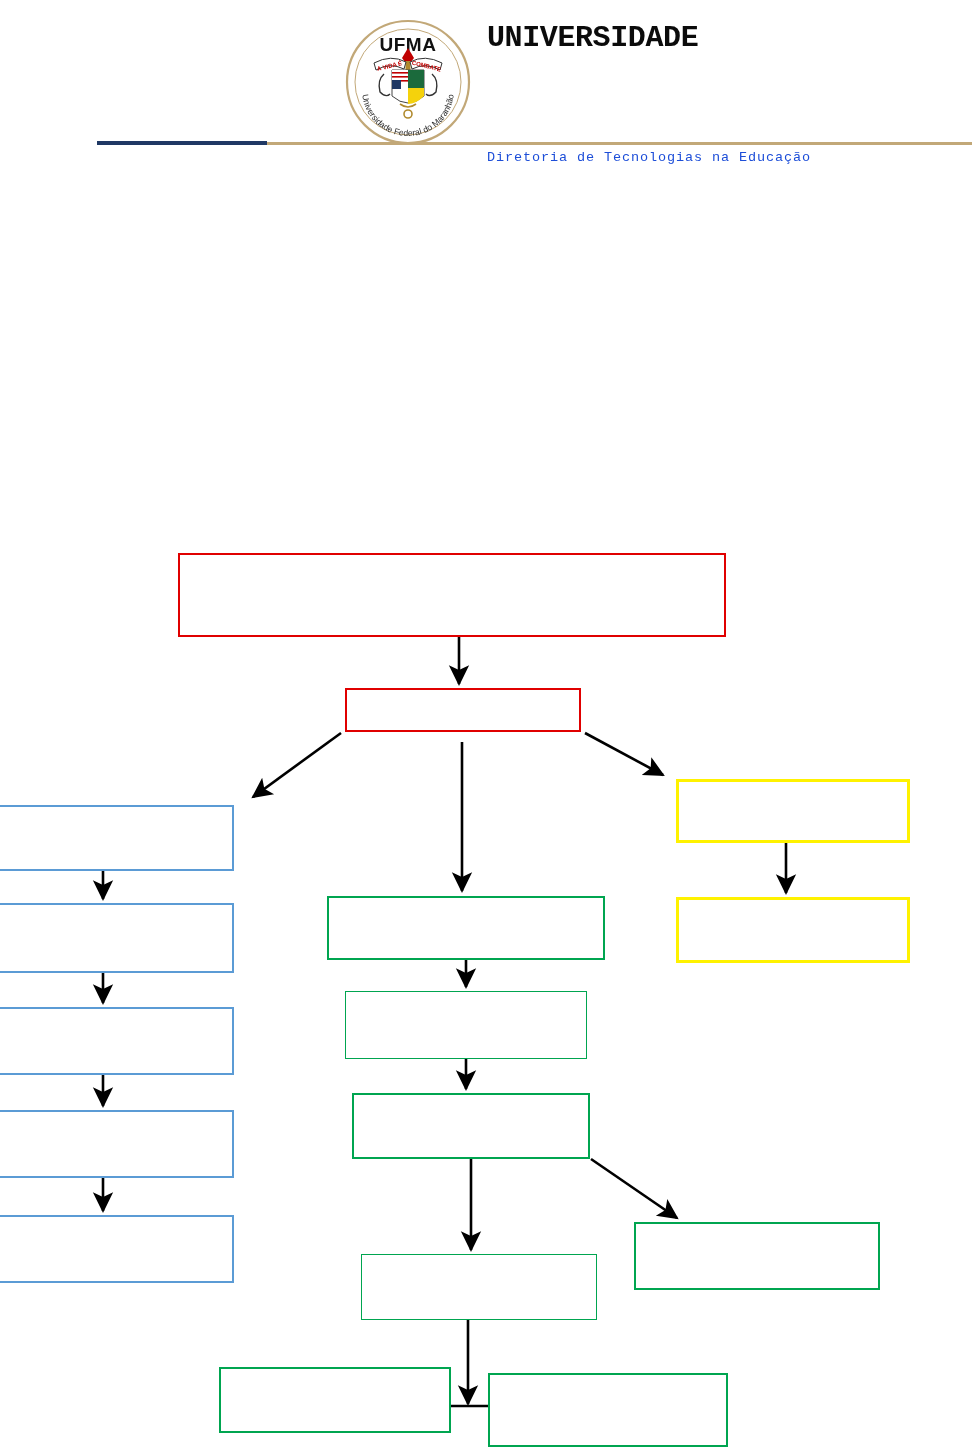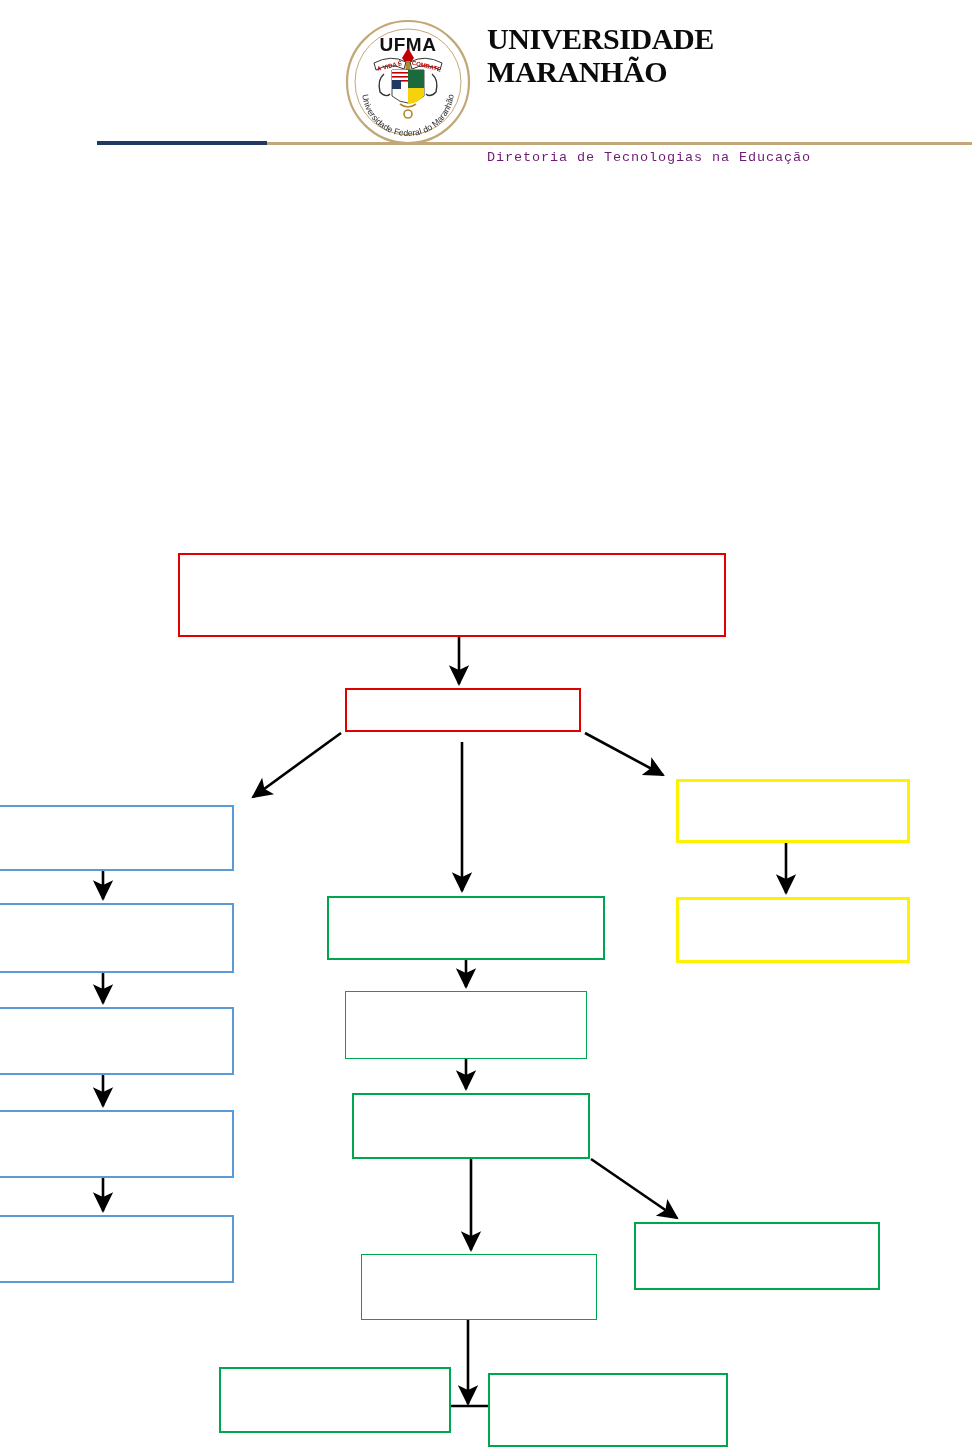--- a/index.html
+++ b/index.html
@@ -39,35 +39,35 @@
   }
   #logo-mark {
     position: absolute;
     left: 344px; top: 18px;
     width: 128px; height: 128px;
   }
   #univ-title {
     position: absolute;
     left: 487px; top: 22px;
     width: 320px;
-    font-family: Liberation Serif, serif;
+    font-family: Liberation Mono, monospace;
     font-weight: bold;
     font-size: 30px;
     line-height: 33px;
     letter-spacing: -0.4px;
     color: #0B0B0B;
   }
   #univ-title .ln { display: block; }
   #dte-subtitle {
     position: absolute;
     left: 487px; top: 150px;
     font-family: "Liberation Mono", monospace;
     font-size: 13.5px;
     letter-spacing: 0.9px;
-    color: #701a75;
+    color: #1d4ed8;
     white-space: nowrap;
   }
 
   
   #flow {
     position: absolute;
     left: 0; top: 0;
     width: 972px; height: 1447px;
   }
   .node {
@@ -125,21 +125,20 @@
           <path d="M40 56 Q33 62 36 74 Q42 80 46 76" fill="none" stroke="#333" stroke-width="1.4"></path>
           <path d="M88 56 Q95 62 92 74 Q86 80 82 76" fill="none" stroke="#333" stroke-width="1.4"></path>
           <circle cx="64" cy="96" r="4" fill="none" stroke="#B08A2E" stroke-width="1.6"></circle>
           <path d="M56 86 Q64 92 72 86" fill="none" stroke="#B08A2E" stroke-width="1.6"></path>
         </g>
       </svg>
     </div>
 
     <div id="univ-title">
       <span class="ln">UNIVERSIDADE</span>
-      <span class="ln">MARANHÃO</span>
     </div>
 
     <div id="dte-subtitle">Diretoria de Tecnologias na Educação</div>
   </div>
 
   <div id="flow">
 
     <svg id="edges" viewBox="0 0 972 1447" xmlns="http://www.w3.org/2000/svg">
       <defs>
         <marker id="ah" markerWidth="9" markerHeight="9" refX="7.2" refY="4.5" orient="auto" markerUnits="strokeWidth">

